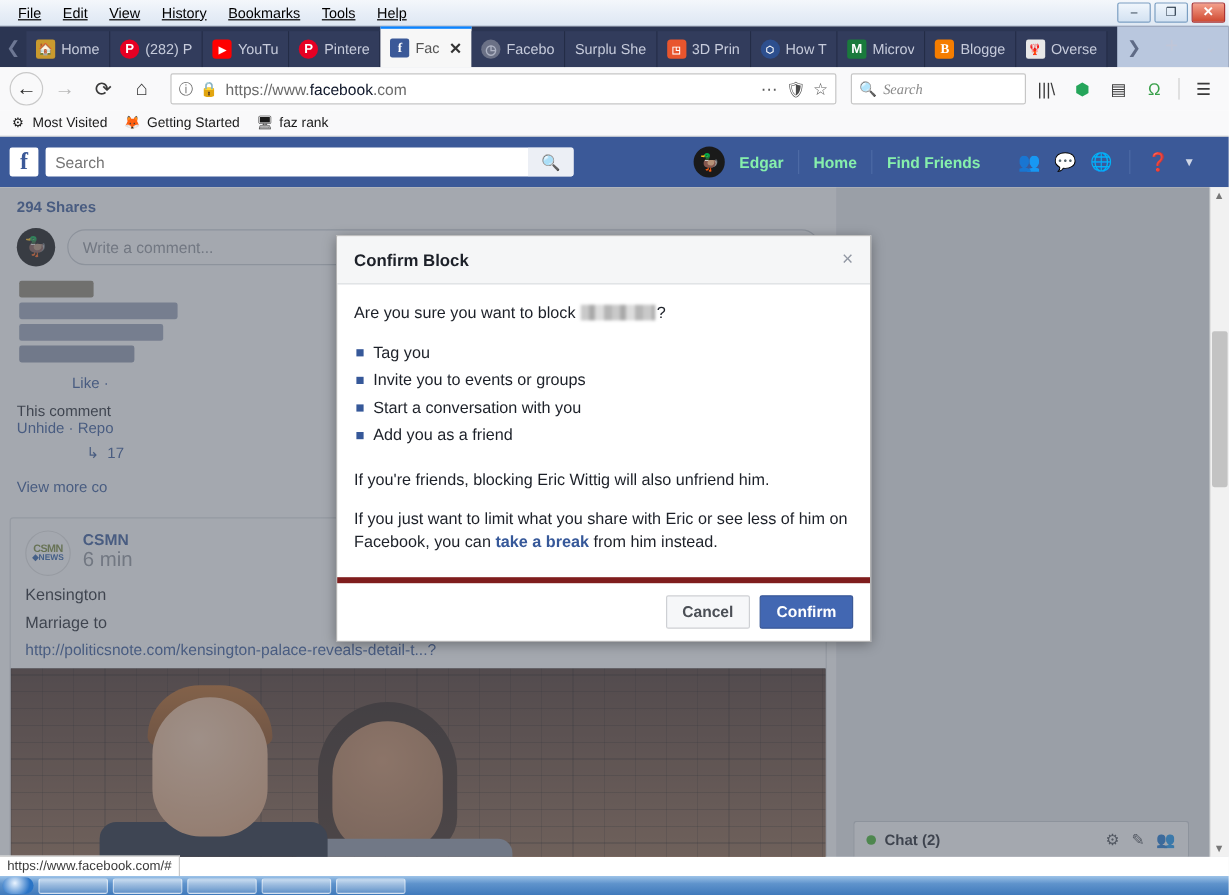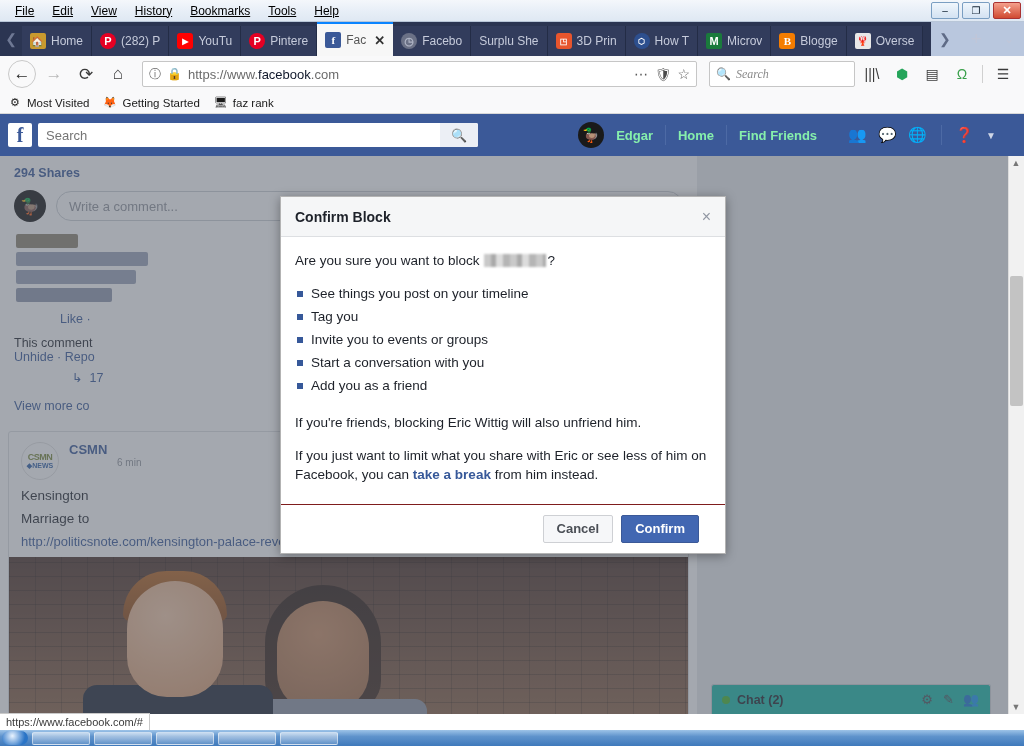--- a/index.html
+++ b/index.html
@@ -178,21 +178,21 @@
 
   .card { margin: 8px 8px 0 8px; border:1px solid #dddfe2; border-radius:3px; background:#fff; }
   .cardhead { display:flex; gap:10px; padding:10px 12px 4px 12px; align-items:flex-start; }
   .csmn {
     width:38px;height:38px;border-radius:50%;background:#fff;border:1px solid #e2e2e2;
     display:flex;flex-direction:column;align-items:center;justify-content:center;flex:0 0 38px;
   }
   .csmn .t1 { font-size:9px; font-weight:bold; color:#7a8a3a; letter-spacing:-0.5px; line-height:9px;}
   .csmn .t2 { font-size:7px; font-weight:bold; color:#2d5fa8; line-height:8px;}
   .cardname { font-size:13px; font-weight:bold; color:#365899; }
-  .cardtime { font-size:10px; color:#90949c;margin-left:48px; }
+  .cardtime { font-size:17px; color:#90949c; }
   .cardbody { font-size:13.5px; color:#1d2129; padding: 2px 12px 2px 12px; line-height:19px; }
   .cardurl { font-size:13px; color:#365899; padding: 4px 12px 8px 12px; white-space:nowrap; overflow:hidden;}
   .cardimg { height:160px; margin: 0 0 0 0; position:relative; overflow:hidden;
              background: linear-gradient(180deg,#2e2522 0%, #6e4a38 40%, #8b6a50 100%); }
   .brick { position:absolute; inset:0;
     background:
       repeating-linear-gradient(0deg, rgba(0,0,0,.22) 0 1px, transparent 1px 14px),
       repeating-linear-gradient(90deg, rgba(0,0,0,.18) 0 1px, transparent 1px 26px),
       linear-gradient(180deg,#4b3128,#8a6246); }
   .head1 { position:absolute; left:118px; top:24px; width:96px; height:116px; border-radius:48px 48px 40px 40px;
@@ -202,21 +202,21 @@
   .suit1 { position:absolute; left:74px; top:128px; width:190px; height:40px; background:#1d2433; border-radius:14px 14px 0 0;}
   .head2 { position:absolute; left:268px; top:44px; width:92px; height:110px; border-radius:46px 46px 38px 38px;
            background: radial-gradient(circle at 45% 30%, #c98d63, #a06a45); }
   .hair2 { position:absolute; left:256px; top:28px; width:116px; height:126px; border-radius:58px 58px 30px 30px;
            background: linear-gradient(180deg,#2b1a12,#3d261a); z-index:0;}
   .coat2 { position:absolute; left:238px; top:142px; width:180px; height:30px; background:#8e96a4; border-radius:12px 12px 0 0;}
 
   
   .chatbar {
     position:absolute; left:14px; bottom:0; width:280px; height:30px;
-    background:#14b8a6; border:1px solid #ccd0d5; border-bottom:none;
+    background:#ffffff; border:1px solid #ccd0d5; border-bottom:none;
     border-radius:3px 3px 0 0; display:flex; align-items:center; padding: 0 10px;
   }
   .chatdot { width:8px;height:8px;border-radius:50%;background:#42b72a; margin-right:7px;}
   .chatlabel { font-size:12.5px; font-weight:bold; color:#1d2129; }
   .chaticons { margin-left:auto; display:flex; gap:10px; color:#4b4f56; font-size:13px; }
 
   
   .overlay { position:absolute; top:156px; left:0; width:1008px; height:558px;
              background: rgba(90,96,110,0.55); }
   .modal {
@@ -232,21 +232,21 @@
   .modal-body { padding: 14px 14px 6px 14px; font-size:13.5px; color:#1d2129; line-height:19px; }
   .mb-p { padding-bottom: 14px; }
   .redact { display:inline-block; width:62px; height:13px; vertical-align:-2px;
             background: repeating-linear-gradient(90deg,#c9c9c9 0 7px,#a9a9a9 7px 12px,#dcdcdc 12px 19px,#b5b5b5 19px 26px);
             filter: blur(1.2px); margin: 0 1px; }
   .mb-list { list-style:none; margin:0 0 14px 0; padding:0; }
   .mb-list li { position:relative; padding-left:16px; padding-bottom:4px; }
   .mb-list li:before { content:""; position:absolute; left:2px; top:7px;
                        width:6px; height:6px; background:#365899; }
   .mb-link { color:#365899; font-weight:bold; }
-  .modal-foot { border-top:1px solid #7f1d1d; padding:10px 26px; display:flex;
+  .modal-foot { border-top:5px solid #7f1d1d; padding:10px 14px; display:flex;
                 justify-content:flex-end; gap:8px; }
   .btn { font-size:13px; font-weight:bold; padding: 5px 13px; border-radius:2px; border:1px solid; line-height:16px;}
   .btn-cancel { background:#f6f7f9; border-color:#ced0d4; color:#4b4f56; }
   .btn-confirm { background:#4267b2; border-color:#3b5998; color:#fff; }
 
   
   .statusbar {
     position:absolute; left:0; bottom:16px; height:17px; background:#fff;
     border:1px solid #c9c9c9; border-left:none; border-bottom:none;
     display:flex; align-items:center; padding: 0 6px; font-size:11px; color:#3a3a3a;
@@ -507,21 +507,20 @@
     <div class="modal-head">
       <div class="modal-title">Confirm Block</div>
       <div class="modal-x">×</div>
     </div>
     <div class="modal-body">
       <div class="mb-p">
         <span>Are you sure you want to block</span>
         <span class="redact"></span><span>?</span>
       </div>
       <ul class="mb-list">
-        <li>See things you post on your timeline</li>
         <li>Tag you</li>
         <li>Invite you to events or groups</li>
         <li>Start a conversation with you</li>
         <li>Add you as a friend</li>
       </ul>
       <div class="mb-p">If you're friends, blocking Eric Wittig will also unfriend him.</div>
       <div class="mb-p">
         <span>If you just want to limit what you share with Eric or see less of him on Facebook, you can</span>
         <span class="mb-link">take a break</span>
         <span>from him instead.</span>

